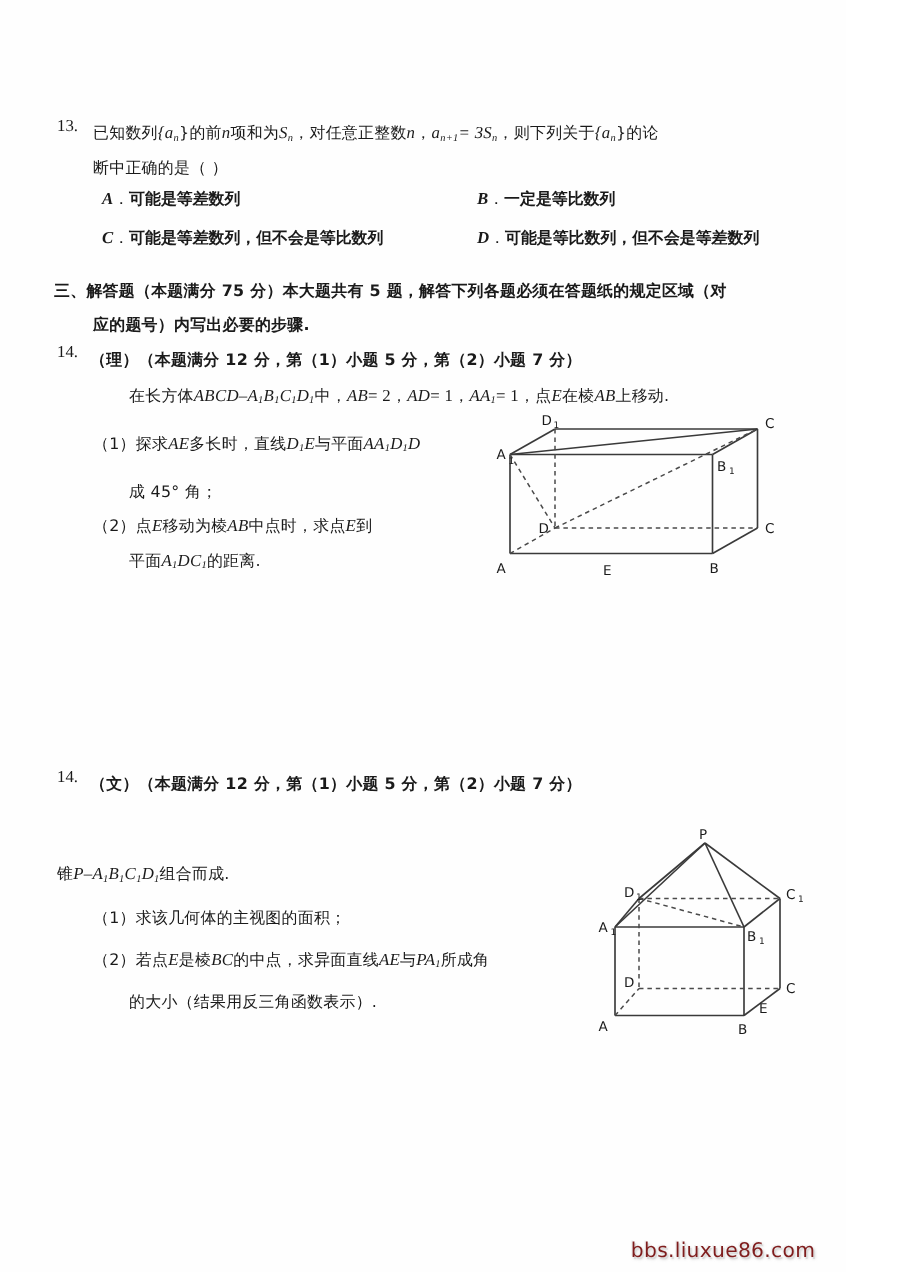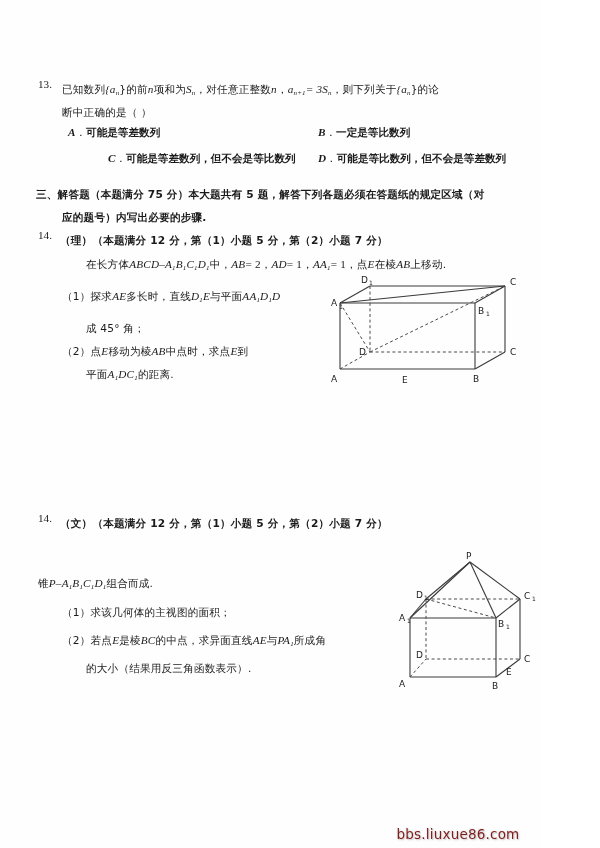--- a/index.html
+++ b/index.html
@@ -11,20 +11,21 @@
   body {
     font-family: "Liberation Serif", "DejaVu Serif", serif;
     color: #1a1a1a;
   }
   #page {
     position: relative;
     width: 540px;
     height: 848px;
     background: #fefefe;
     overflow: hidden;
+    padding-left: 24px;
   }
 
   
   .blk { position: absolute; }
   .line {
     font-size: 11.2px;
     line-height: 23px;
     white-space: nowrap;
     letter-spacing: 0.2px;
     text-align: right;
@@ -123,21 +124,21 @@
   </div>
 
   <div class="blk line cn" style="left:62px; top:101px;">断中正确的是（        ）</div>
 
   <div class="optrow" style="left:68px; top:126px;">
     <span class="it bd">A</span><span class="cn">．</span><span class="cn bd">可能是等差数列</span>
   </div>
   <div class="optrow" style="left:318px; top:126px;">
     <span class="it bd">B</span><span class="cn">．</span><span class="cn bd">一定是等比数列</span>
   </div>
-  <div class="optrow" style="left:68px; top:152px;margin-left:40px;">
+  <div class="optrow" style="left:68px; top:152px;">
     <span class="it bd">C</span><span class="cn">．</span><span class="cn bd">可能是等差数列，但不会是等比数列</span>
   </div>
   <div class="optrow" style="left:318px; top:152px;">
     <span class="it bd">D</span><span class="cn">．</span><span class="cn bd">可能是等比数列，但不会是等差数列</span>
   </div>
 
   <div class="blk line cn bd" style="left:36px; top:183px;">三、解答题（本题满分 75 分）本大题共有 5 题，解答下列各题必须在答题纸的规定区域（对</div>
   <div class="blk line cn bd" style="left:62px; top:206px;">应的题号）内写出必要的步骤.</div>
 
   <div class="qnum" style="left:38px; top:229px;">14.</div>

